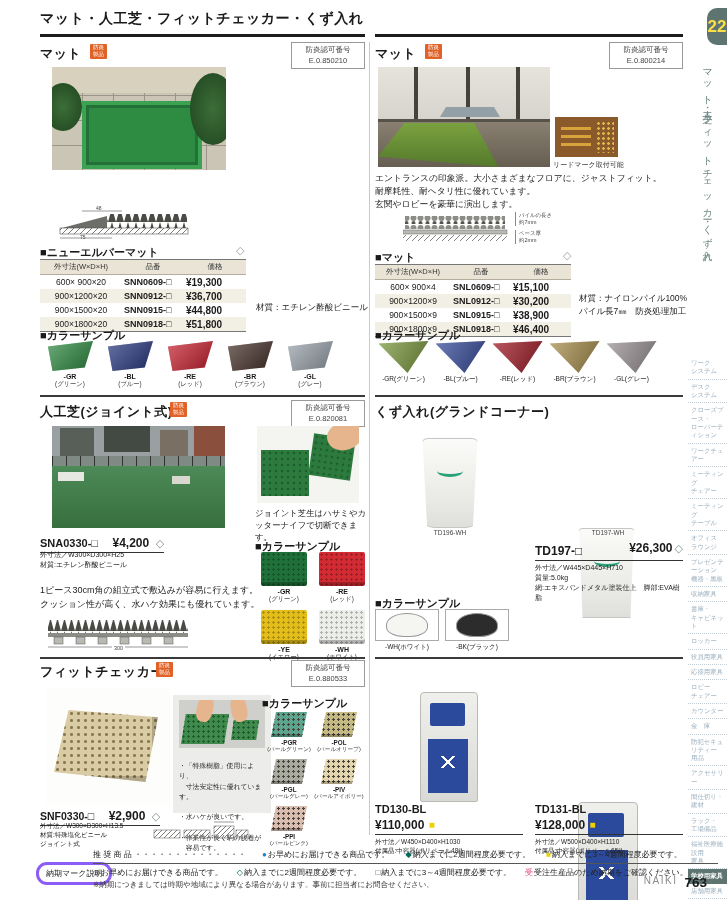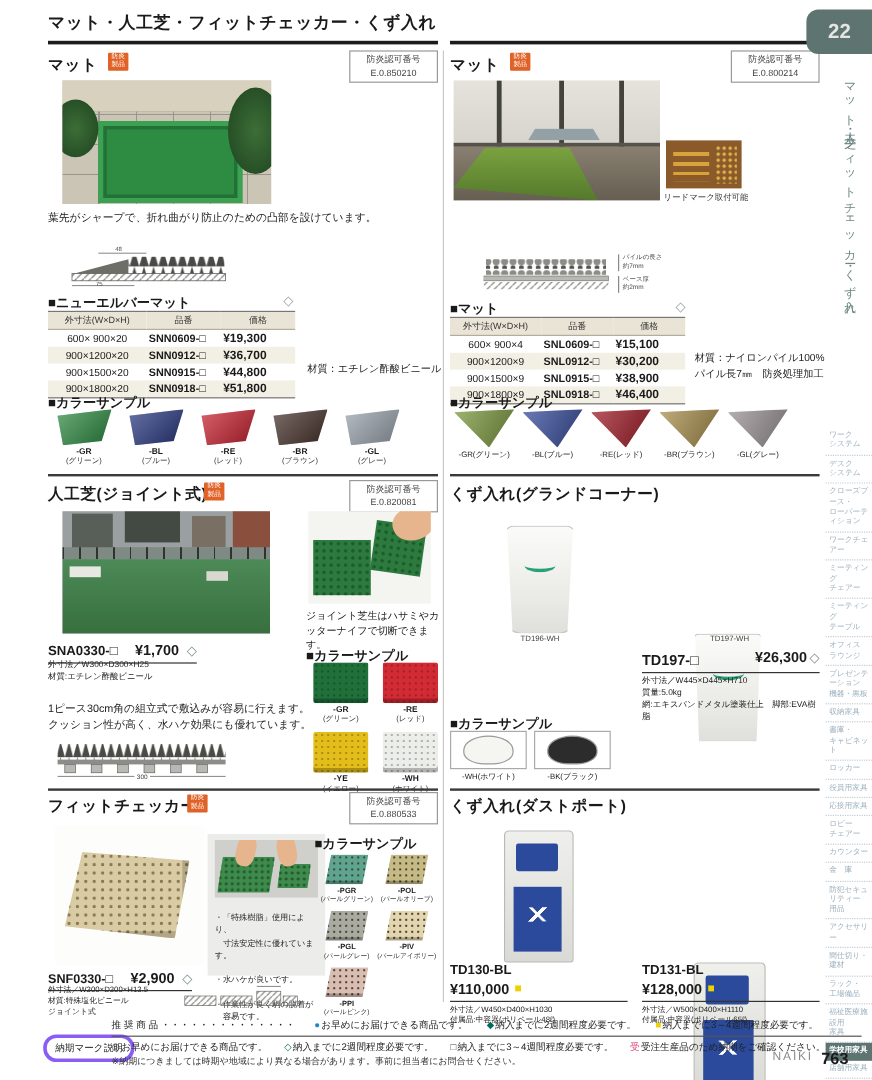--- a/index.html
+++ b/index.html
@@ -37,21 +37,21 @@
   .p-price{font-weight:bold;font-size:12px;margin-left:10px;}
   .p-mark{color:#7d8f8a;font-size:11px;margin-left:2px;}
   .spec{font-size:7px;line-height:1.45;color:#222;}
   .gc-line{display:block;border-bottom:1.5px solid #333;padding-bottom:1px;}
   .gc-code{font-weight:bold;font-size:12px;}
   .gc-price{font-weight:bold;font-size:12px;float:right;}
   .cap{font-size:6.5px;color:#444;text-align:center;}
   .bul{font-size:6.8px;line-height:1.5;white-space:pre-line;color:#222;}
   .ysq{font-size:10px;vertical-align:1px;}
   
-  #tab22{position:absolute;top:8px;right:0;width:55px;height:37px;background:#5d7470;color:#e5e5e5;border-radius:10px 0 0 10px;display:flex;align-items:center;justify-content:center;font-size:17px;font-weight:bold;}
+  #tab22{position:absolute;top:8px;right:0;width:20px;height:37px;background:#5d7470;color:#fde047;border-radius:10px 0 0 10px;display:flex;align-items:center;justify-content:center;font-size:17px;font-weight:bold;}
   #side-label{position:absolute;top:62px;right:13px;writing-mode:vertical-rl;font-size:10px;color:#6e8884;letter-spacing:1.6px;}
   #sidebar{position:absolute;top:356px;right:0;width:39px;}
   .side-item{font-size:6.4px;line-height:1.3;color:#9cb0bf;padding:3px 1px 3px 3px;border-bottom:1px dotted #c3cdd6;white-space:pre-line;}
   .side-item.active{background:#5d7470;color:#fff;border-bottom:none;font-weight:bold;}
   
   .lg{font-size:8px;color:#222;white-space:nowrap;}
   .lg .sym{margin-right:1px;}
   #legend-oval{border:3px solid #8b5cf6;border-radius:11px;font-size:8px;padding:3px 7px;color:#222;}
   
   .ph{position:absolute;overflow:hidden;}
@@ -85,21 +85,20 @@
     <div class="ph" style="left:12px;top:27px;width:174px;height:103px;background:#c8c3b2;">
       <div class="abs" style="left:0;top:0;width:100%;height:26px;background:#d8d1bd;border-bottom:2px solid #8d887a;"></div>
       <div class="abs" style="left:0;top:26px;width:100%;height:77px;background:
         repeating-linear-gradient(90deg,transparent 0 30px,#9a9588 30px 31px),
         repeating-linear-gradient(0deg,transparent 0 24px,#9a9588 24px 25px),#cac5b4;"></div>
       <div class="abs" style="left:30px;top:34px;width:112px;height:60px;background:#2e8c42;border:4px solid #3aa251;box-shadow:inset 0 0 0 3px #237038;"></div>
       <div class="abs" style="left:-8px;top:16px;width:38px;height:48px;border-radius:50%;background:radial-gradient(#3c6e37,#1e421f);"></div>
       <div class="abs" style="right:-10px;top:6px;width:46px;height:72px;border-radius:50%;background:radial-gradient(#3c6e37,#1e421f);"></div>
     </div>
     <div class="abs desc" style="left:0;top:135px;">
-      <div>葉先がシャープで、折れ曲がり防止のための凸部を設けています。</div>
     </div>
 
     <div class="abs" style="left:12px;top:168px;width:150px;height:32px;">
       <svg width="150" height="32">
         <defs>
           <pattern id="sp1" width="8" height="14" patternUnits="userSpaceOnUse">
               <polygon points="0,14 4,0 8,14" fill="#4a4a46"></polygon>
             </pattern>
           <pattern id="ht1" width="6" height="6" patternUnits="userSpaceOnUse">
               <path d="M0,6 L6,0" stroke="#7d7d78" stroke-width="1"></path>
@@ -207,20 +206,25 @@
       <div class="abs" style="left:138px;top:0;width:4px;height:55px;background:#44433b;"></div>
       <div class="abs" style="left:0;top:52px;width:100%;height:3px;background:#55534a;"></div>
       <div class="abs" style="left:62px;top:40px;width:60px;height:10px;background:#93a1a6;clip-path:polygon(10% 0,90% 0,100% 100%,0 100%);"></div>
       <div class="abs" style="left:0;bottom:0;width:70%;height:44%;background:linear-gradient(180deg,#7ba23f,#54792c);clip-path:polygon(22% 0,80% 0,100% 100%,0 76%);"></div>
     </div>
     <div class="ph" style="left:180px;top:77px;width:63px;height:40px;background:#8a5a2a;">
       <div class="abs" style="left:6px;top:6px;width:30px;height:28px;background:repeating-linear-gradient(0deg,transparent 0 5px,#d9a33c 5px 8px);"></div>
       <div class="abs" style="right:4px;top:4px;width:18px;height:32px;background:radial-gradient(#e2b84e 1.2px,transparent 1.5px);background-size:5px 5px;"></div>
     </div>
     <span class="abs" style="left:178px;top:120px;font-size:7px;color:#333;">リードマーク取付可能</span>
+    <div class="abs desc" style="left:0;top:132px;font-size:8.8px;line-height:1.48;">
+      <div>エントランスの印象派。大小さまざまなフロアに、ジャストフィット。</div>
+      <div>耐摩耗性、耐ヘタリ性に優れています。</div>
+      <div>玄関やロビーを豪華に演出します。</div>
+    </div>
 
     <div class="abs" style="left:28px;top:174px;width:160px;height:32px;">
       <svg width="108" height="30">
         <defs>
           <pattern id="pl2" width="7" height="10" patternUnits="userSpaceOnUse">
               <circle cx="3.5" cy="4" r="3" fill="#8d8d88"></circle>
               <circle cx="3.5" cy="9" r="2" fill="#55544f"></circle>
             </pattern>
           <pattern id="ht2" width="6" height="6" patternUnits="userSpaceOnUse">
               <path d="M0,6 L6,0" stroke="#85857f" stroke-width="1"></path>
@@ -331,21 +335,21 @@
       <div class="abs" style="left:108px;top:4px;width:28px;height:26px;background:#7a6f63;"></div>
       <div class="abs" style="left:142px;top:0;width:31px;height:32px;background:#8a4f3d;"></div>
       <div class="abs" style="left:0;top:30px;width:100%;height:10px;background:repeating-linear-gradient(90deg,rgba(35,35,32,.85) 0 1.5px,transparent 1.5px 14px),#7f8a85;"></div>
       <div class="abs" style="left:0;top:40px;width:100%;height:62px;background:linear-gradient(180deg,#4c8a57,#386f3f);"></div>
       <div class="abs" style="left:6px;top:46px;width:26px;height:9px;background:#e8e8e2;"></div>
       <div class="abs" style="left:120px;top:50px;width:18px;height:8px;background:#d8d8d0;"></div>
     </div>
     <div class="abs" style="left:0;top:133px;">
       <span class="prod-line">
         <span class="p-code">SNA0330-□</span>
-        <span class="p-price">¥1,700</span>
+        <span class="p-price">¥4,200</span>
         <span class="p-mark">◇</span>
       </span>
     </div>
     <div class="abs spec" style="left:0;top:150px;">
       <div>外寸法／W300×D300×H25</div>
       <div>材質:エチレン酢酸ビニール</div>
     </div>
     <div class="abs desc" style="left:0;top:184px;">
       <div>1ピース30cm角の組立式で敷込みが容易に行えます。</div>
       <div>クッション性が高く、水ハケ効果にも優れています。</div>
@@ -533,21 +537,20 @@
 
         <div class="sw-item">
           <div class="sw-dot" style="background-color: rgb(217, 189, 176);"></div>
           <div class="sw-code" style="font-size:6.3px;">-PPI</div>
           <div class="sw-name" style="font-size:5.6px;">(パールピンク)</div>
         </div>
       </div>
   </div>
 
   <div class="abs" style="left:375px;top:660px;width:308px;height:190px;">
-    <span class="abs sec-h" style="left:0;top:3px;">くず入れ(ダストポート)</span>
     <div class="dust-bin abs" style="left:45px;top:32px;width:56px;height:108px;">
       <div class="dust-top"></div>
       <div class="dust-door">
           <div class="dust-mark"></div>
         </div>
     </div>
     <div class="dust-bin abs" style="left:203px;top:32px;width:58px;height:110px;">
       <div class="dust-top"></div>
       <div class="dust-door">
           <div class="dust-mark"></div>

